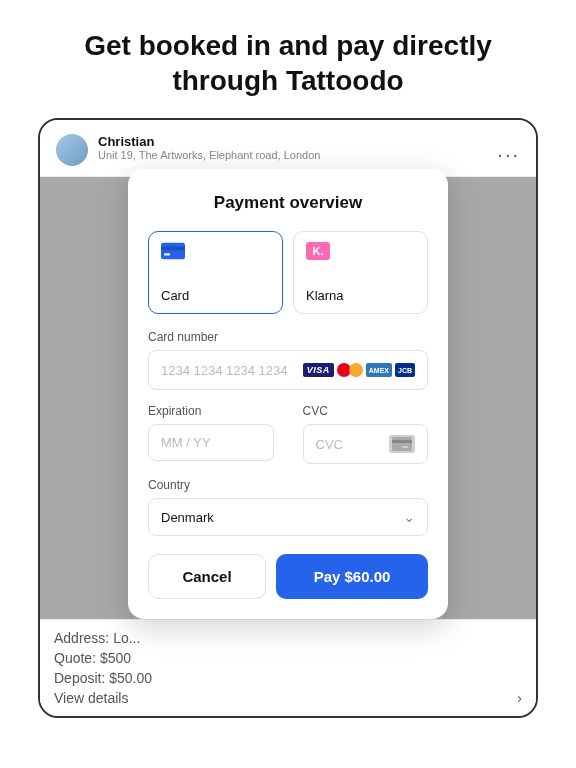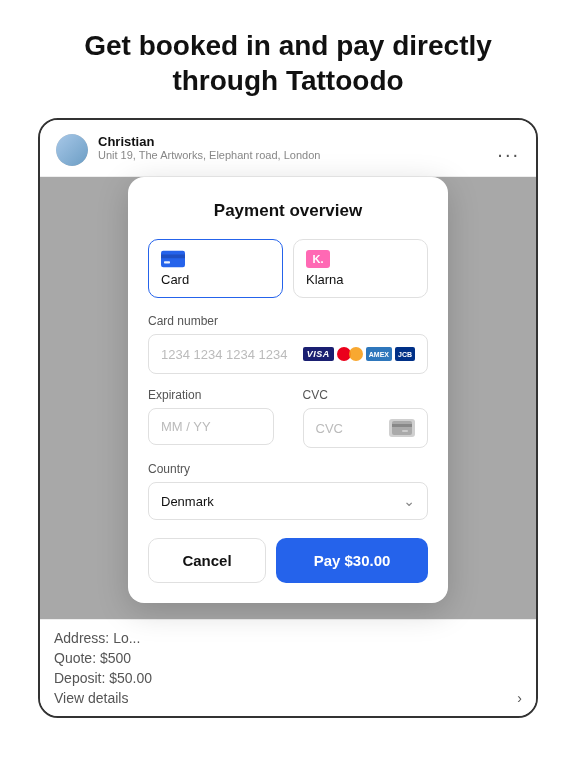--- a/index.html
+++ b/index.html
@@ -97,21 +97,21 @@
       align-items: center;
       justify-content: center;
     }
 
     
     .modal-overlay {
       position: absolute;
       inset: 0;
       background: rgba(0,0,0,0.25);
       display: flex;
-      align-items: flex-start;
+      align-items: flex-end;
       justify-content: center;
     }
 
     .modal {
       background: #fff;
       border-radius: 16px;
       padding: 24px 20px 20px;
       width: 320px;
       box-shadow: 0 8px 32px rgba(0,0,0,0.18);
     }
@@ -145,20 +145,21 @@
 
     .payment-tab.active {
       border-color: #2563eb;
       background: #fff;
     }
 
     .tab-label {
       font-size: 13px;
       font-weight: 500;
       color: #111;
+      margin-top: 24px;
     }
 
     
     .card-icon-svg {
       width: 24px;
       height: 18px;
     }
 
     .klarna-icon {
       width: 24px;
@@ -448,21 +449,21 @@
         </div>
 
         <div class="field-label">Country</div>
         <div class="country-input">
           <span>Denmark</span>
           <span class="chevron-down">⌄</span>
         </div>
 
         <div class="modal-buttons">
           <button class="cancel-btn">Cancel</button>
-          <button class="pay-btn">Pay $30.00</button>
+          <button class="pay-btn">Pay $60.00</button>
         </div>
 
       </div>
     </div>
 
   </div>
 
   <div class="device-bottom">
     <div class="bottom-row">Address: Lo...</div>
     <div class="bottom-row">Quote: $500</div>

